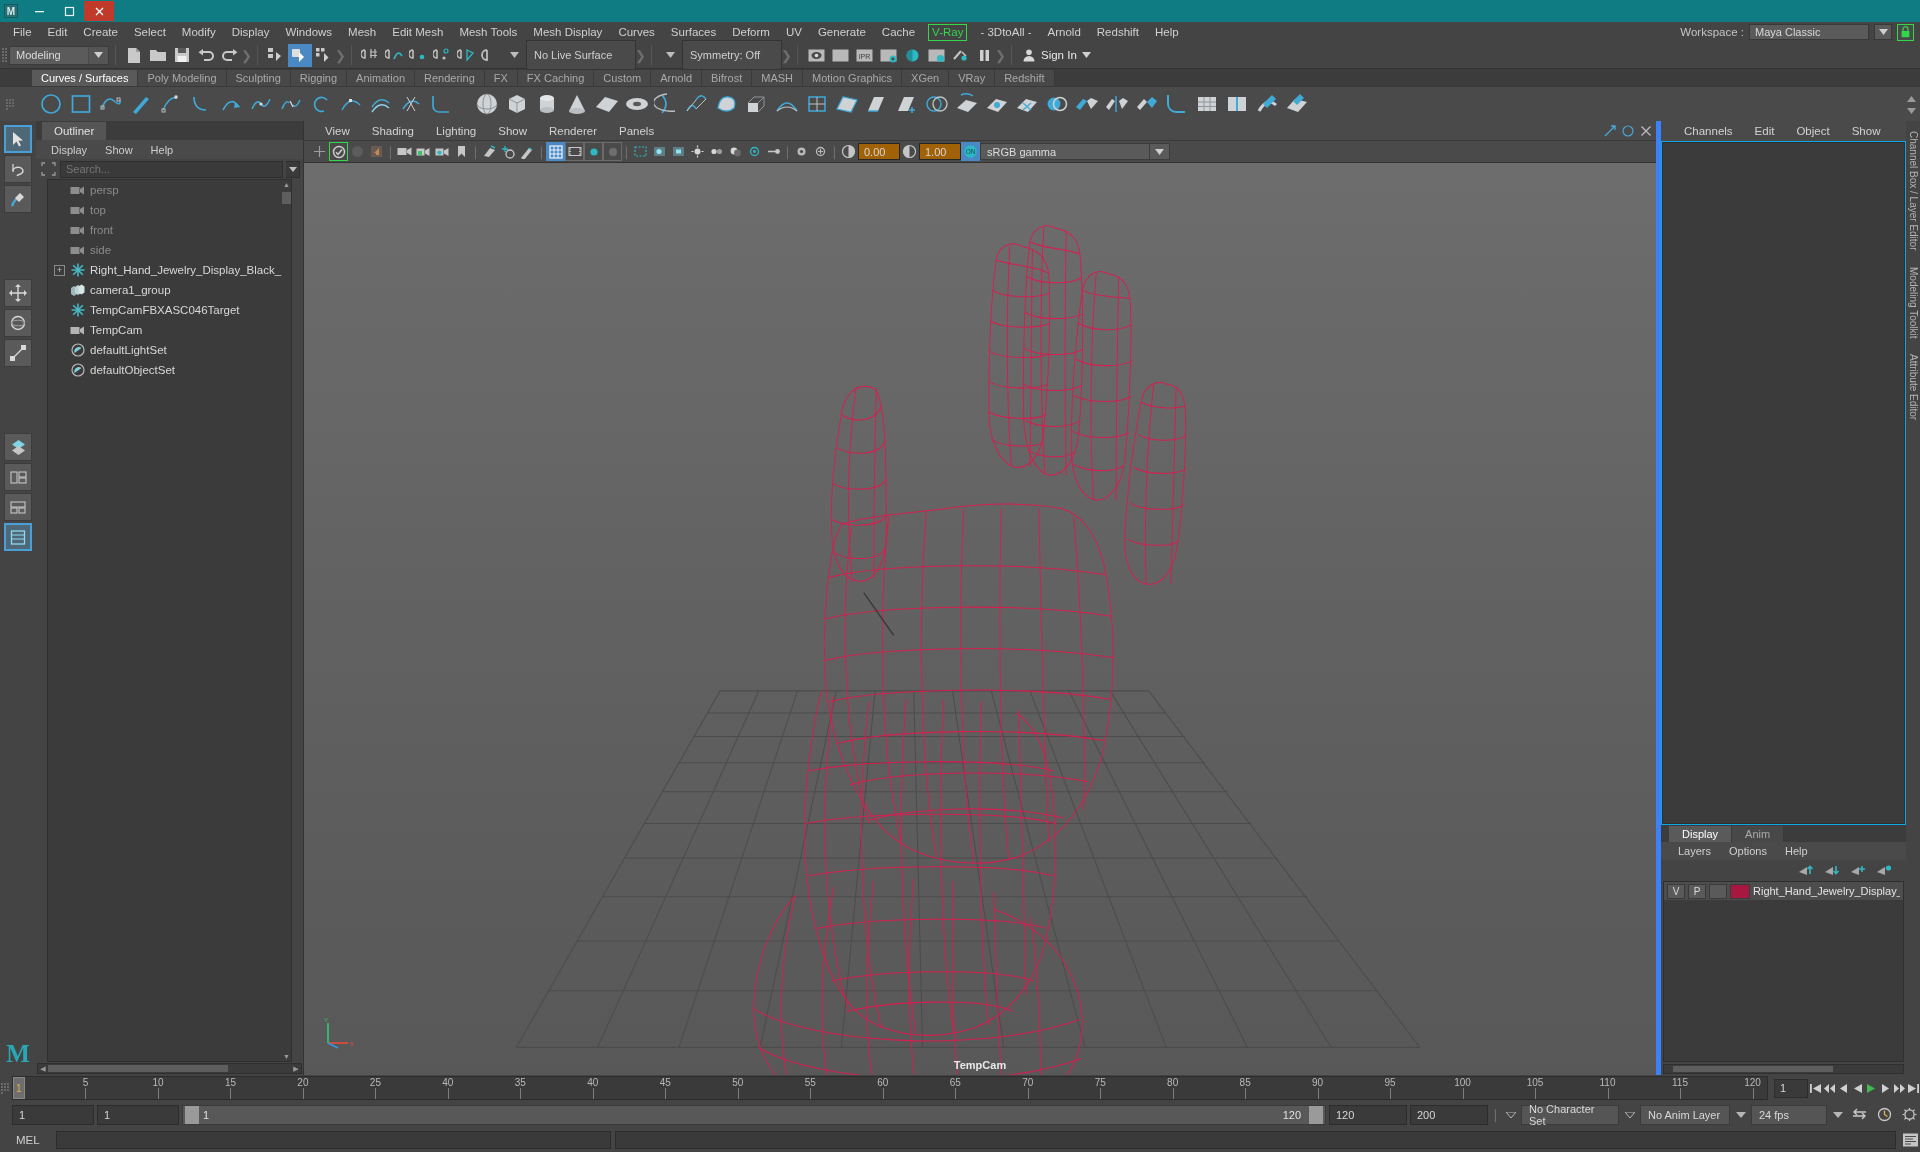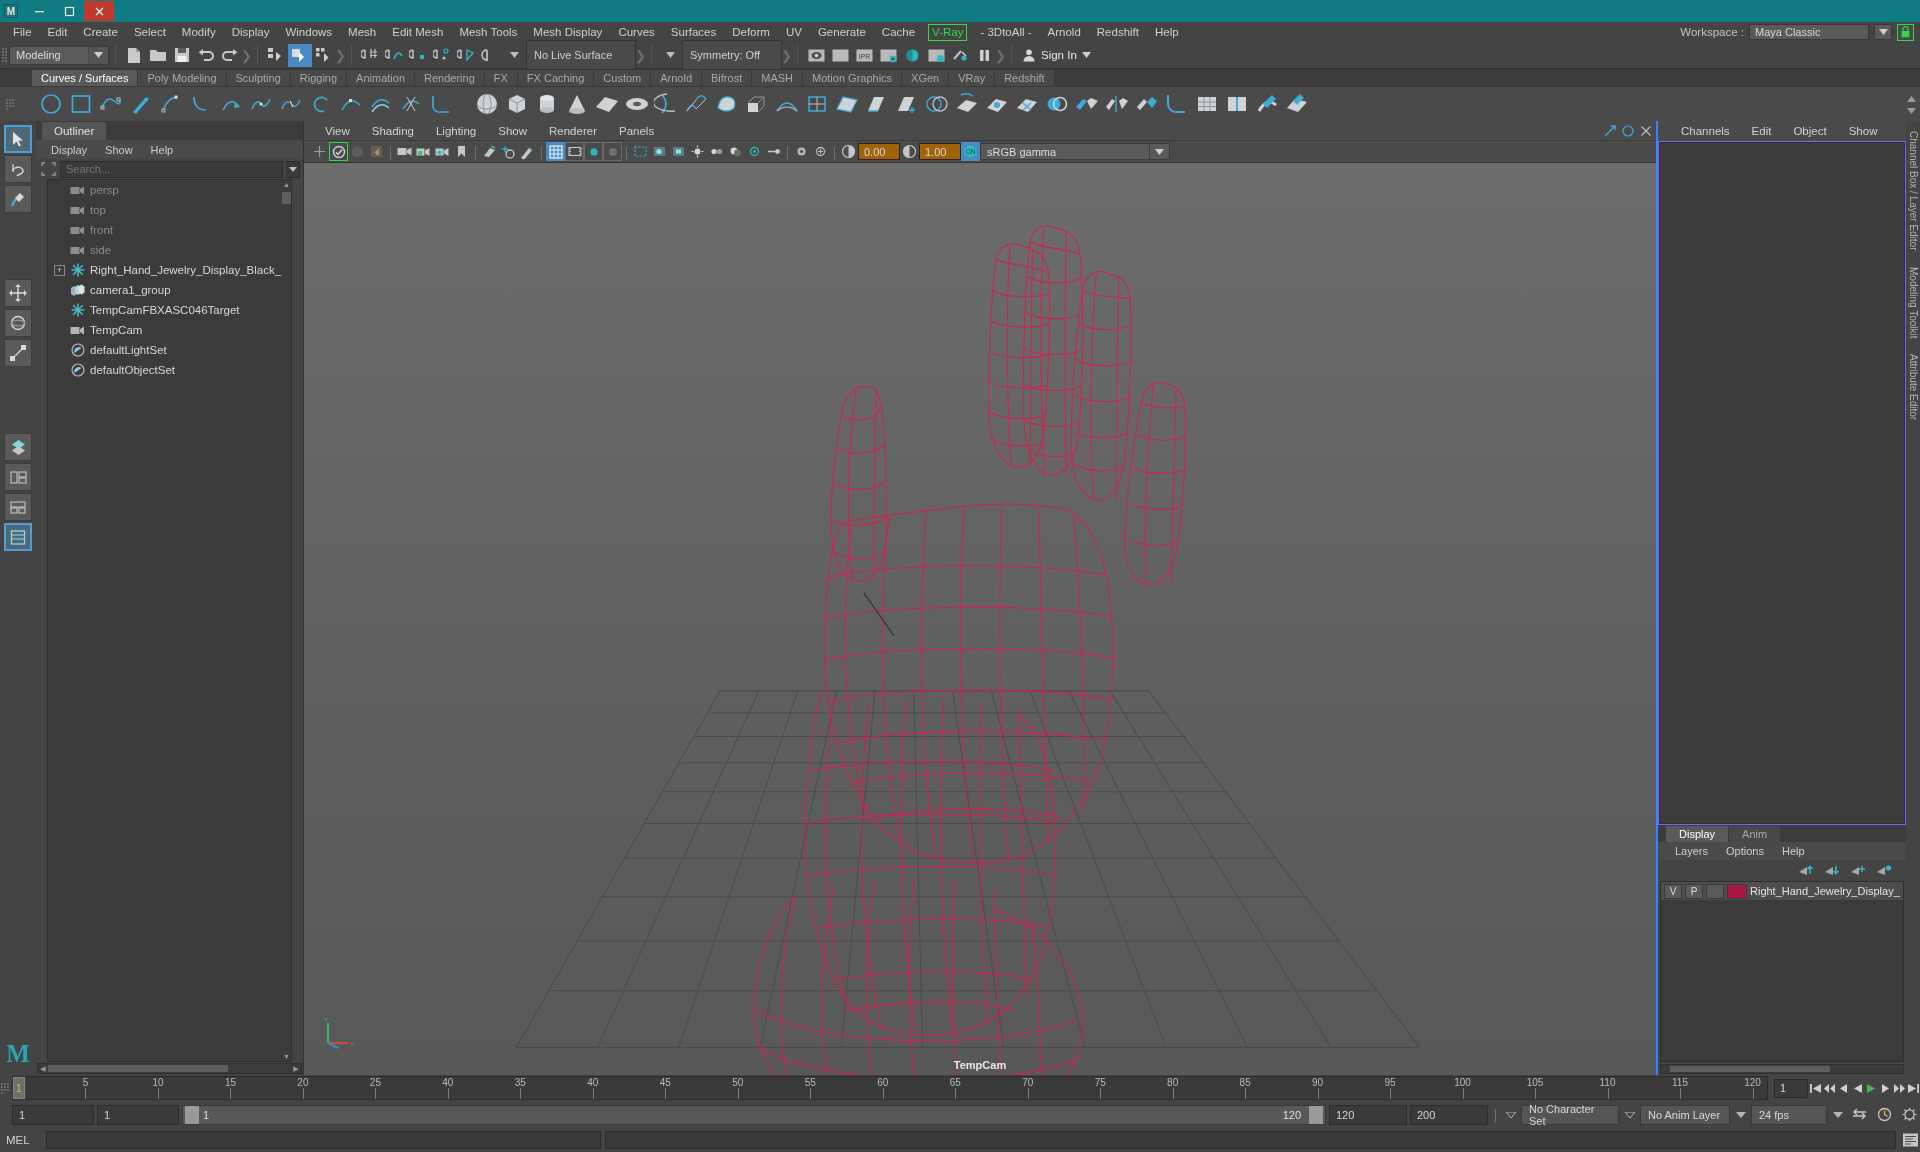--- a/index.html
+++ b/index.html
@@ -203,21 +203,21 @@
     background:linear-gradient(180deg,#6b6b6b 0%,#5e5e5e 55%,#575757 100%);
   }
   .cam-label{
     position:absolute;left:50%;transform:translateX(-50%);bottom:4px;font-size:11px;color:#e8e8e8;
     font-weight:bold;
   }
   .axis{position:absolute;left:18px;bottom:26px;width:34px;height:34px;}
 
   
   .rightpanel{
-    width:250px;background:#8b5cf6;flex:none;display:flex;flex-direction:column;border-left:2px solid #3b82f6;
+    width:250px;background:#0ea5e9;flex:none;display:flex;flex-direction:column;border-left:5px solid #3b82f6;
   }
   .rp-menubar{height:20px;display:flex;align-items:center;background:#4a4a4a;padding-left:12px;}
   .rp-menubar .mi{font-size:11.5px;color:#d2d2d2;padding:0 11px;}
   .channelbox{flex:1 1 auto;background:#3b3b3b;border:1px solid #2f2f2f;margin:1px;}
   .layer-editor{height:250px;flex:none;display:flex;flex-direction:column;background:#444;}
   .le-tabrow{height:17px;display:flex;align-items:flex-end;background:#3c3c3c;padding-left:8px;}
   .le-tab{font-size:11px;padding:0 13px;height:16px;line-height:16px;background:#484848;color:#a9a9a9;border-right:1px solid #3a3a3a;}
   .le-tab.active{background:#5a5a5a;color:#ffffff;}
   .le-menubar{height:18px;display:flex;align-items:center;background:#4a4a4a;padding-left:8px;}
   .le-menubar .mi{font-size:11px;color:#cfcfcf;padding:0 9px;}
@@ -272,21 +272,21 @@
     align-items:center;min-width:0;
   }
   .rb-handle{width:14px;height:18px;background:#9a9a9a;position:absolute;}
   .rb-lbl{font-size:11px;color:#e0e0e0;position:absolute;}
   .rb-combo{height:20px;background:#555;border:1px solid #3a3a3a;color:#d8d8d8;font-size:11px;
     display:flex;align-items:center;padding:0 7px;flex:none;}
   .rb-arrow{width:15px;height:20px;display:flex;align-items:center;justify-content:center;flex:none;}
 
   
   .melbar{
-    height:24px;background:#444;display:flex;align-items:center;gap:4px;padding-left:6px;justify-content:flex-end;
+    height:24px;background:#444;display:flex;align-items:center;gap:4px;padding-left:16px;justify-content:flex-end;
   }
   .mel-lbl{font-size:11.5px;color:#d0d0d0;width:36px;}
   .mel-input{height:18px;background:#3a3a3a;border:1px solid #2c2c2c;width:555px;flex:none;}
   .mel-out{flex:1;height:18px;background:#3a3a3a;border:1px solid #2c2c2c;min-width:0;}
   .mel-ico{width:20px;height:20px;display:flex;align-items:center;justify-content:center;flex:none;}
 
   .helpline{
     height:19px;background:#444;display:flex;align-items:center;padding-left:14px;
     font-size:11px;color:#c2c2c2;border-top:1px solid #3a3a3a;
   }

